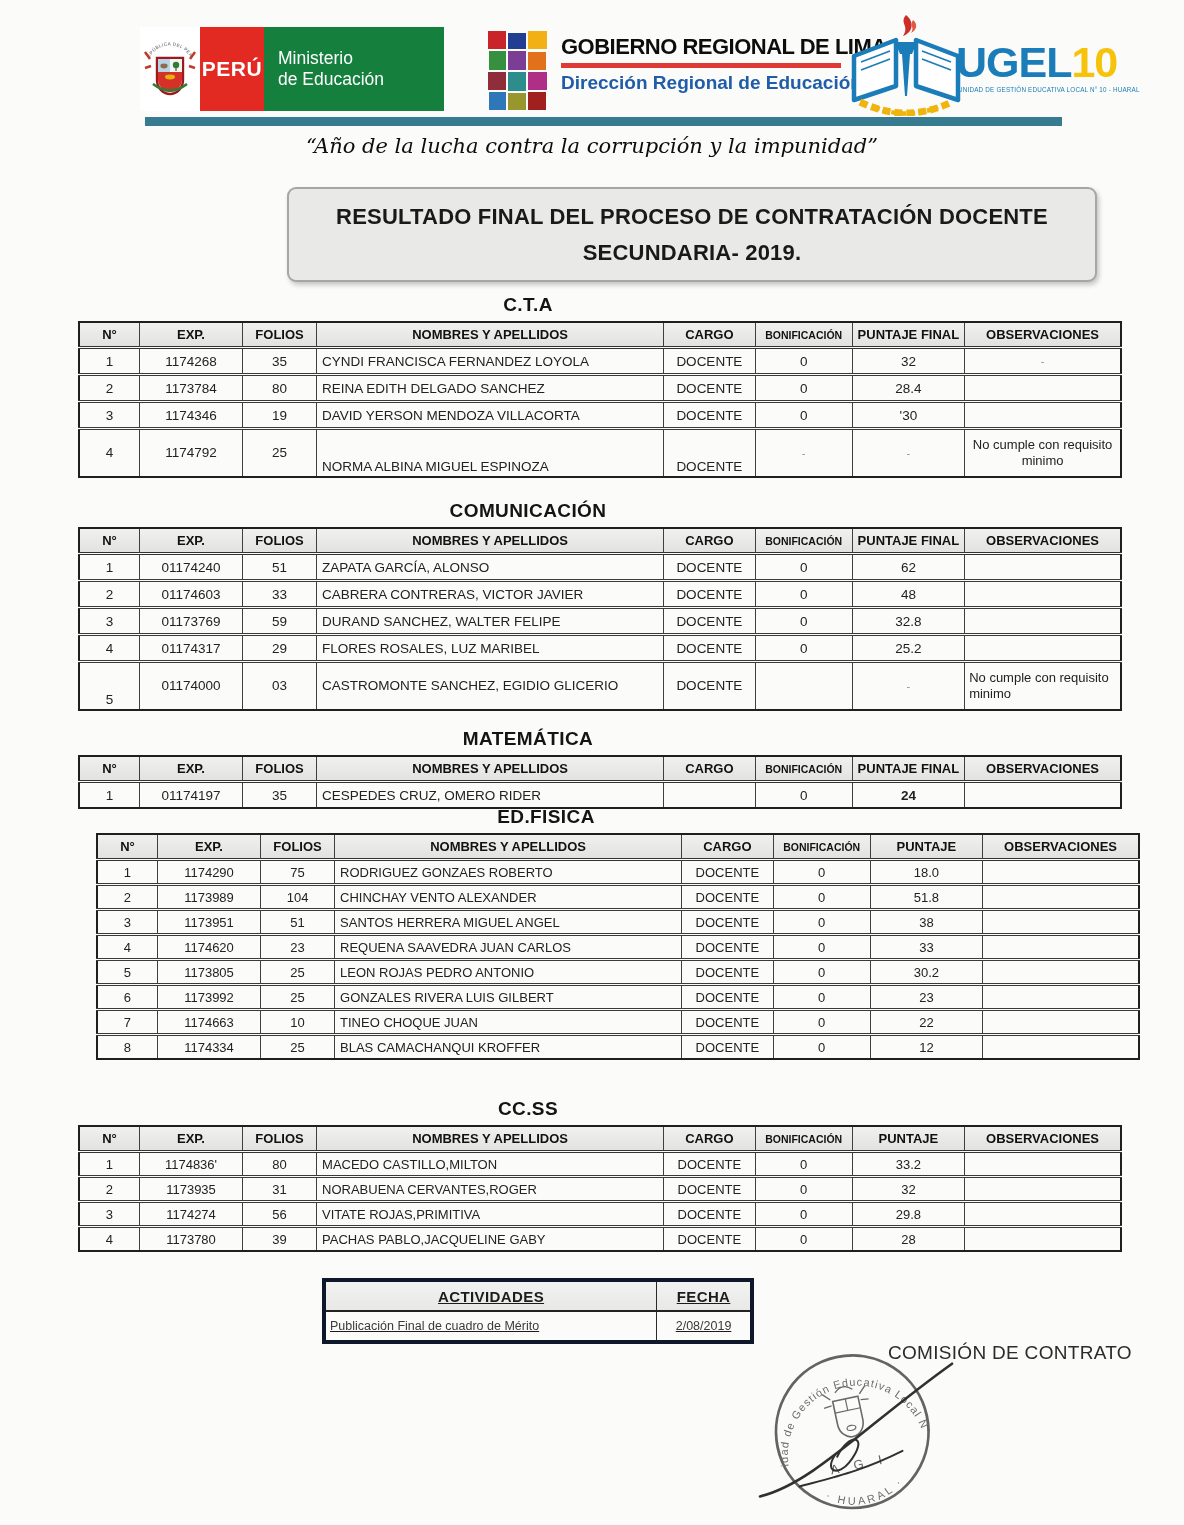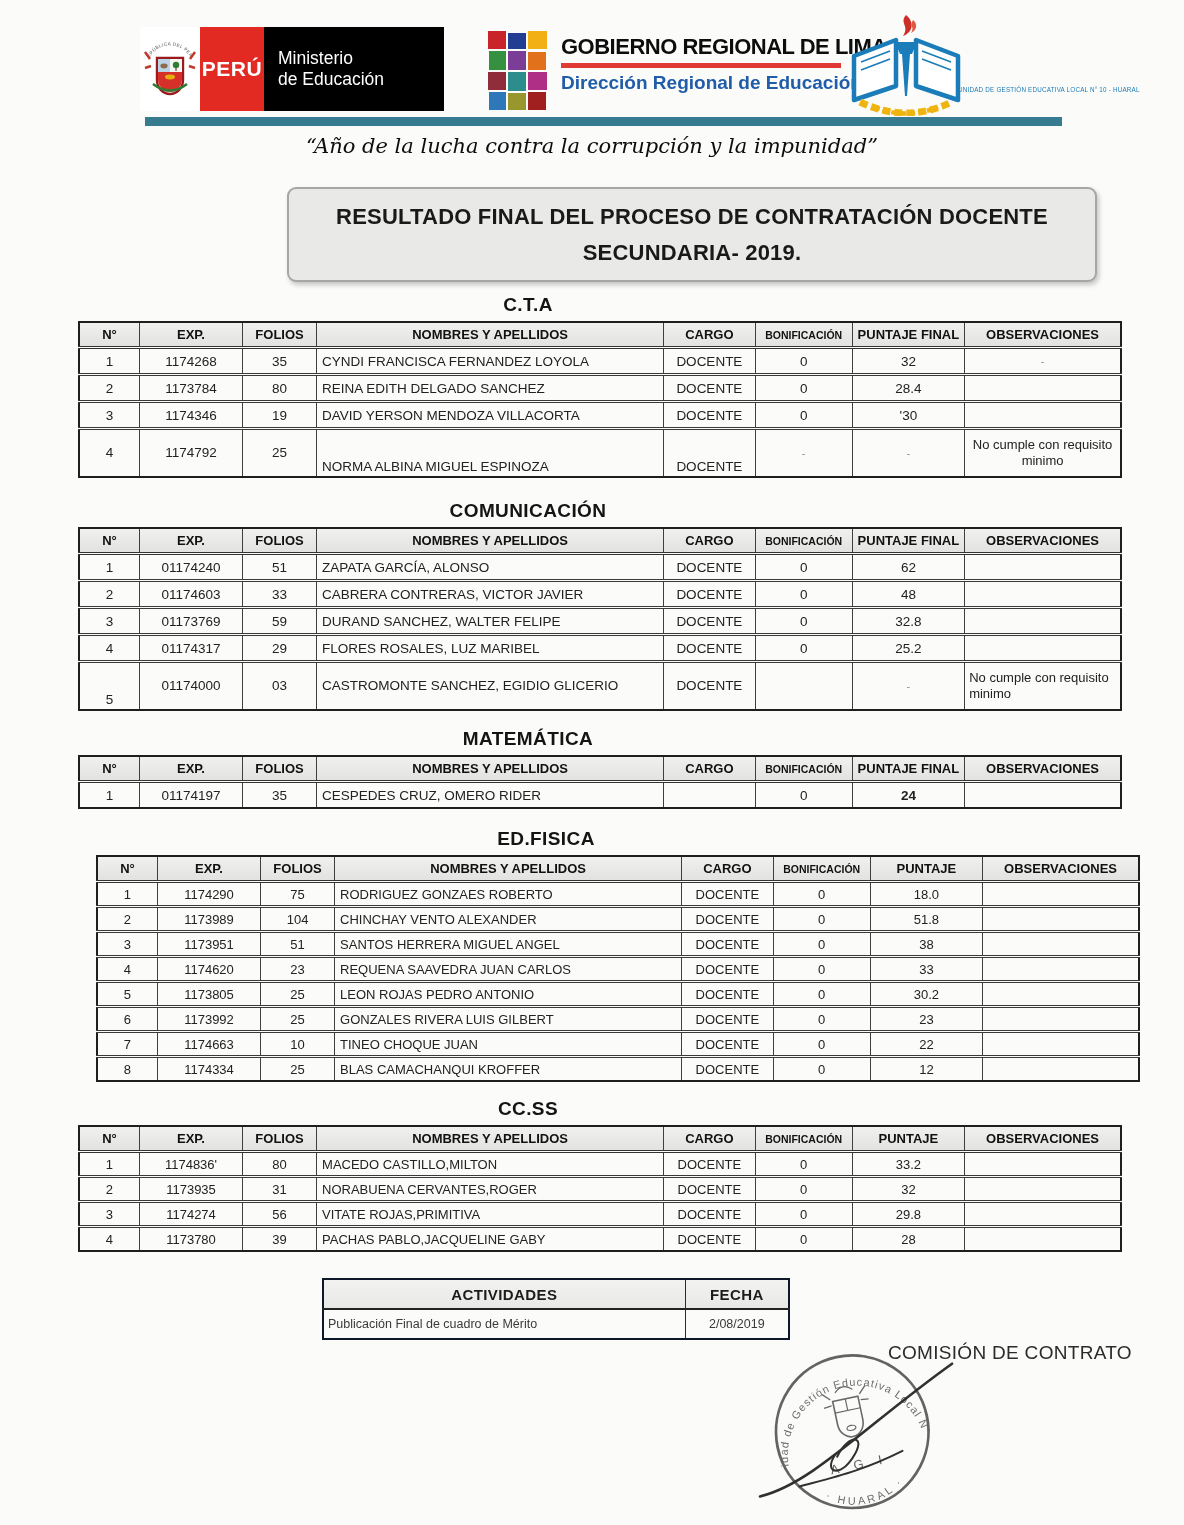--- a/index.html
+++ b/index.html
@@ -5,21 +5,21 @@
   html,body{margin:0;padding:0;background:#f3f2f0;}
   .page{position:relative;width:1184px;height:1525px;background:#fbfbf9;overflow:hidden;
         font-family:"Liberation Sans",sans-serif;color:#1c1c1c;}
 
   
   .logo-row{position:absolute;left:0;top:0;width:1184px;height:130px;}
   .minedu{position:absolute;left:140px;top:27px;height:84px;display:flex;}
   .minedu .coat{width:60px;height:84px;background:#fff;}
   .minedu .redbox{width:64px;height:84px;background:#e22a22;color:#fff;display:flex;align-items:center;justify-content:center;
        font-size:21px;font-weight:bold;letter-spacing:.5px;}
-  .minedu .graybox{width:180px;height:84px;background:#000000;color:#fff;display:flex;flex-direction:column;justify-content:center;
+  .minedu .graybox{width:180px;height:84px;background:#15803d;color:#fff;display:flex;flex-direction:column;justify-content:center;
        padding-left:14px;box-sizing:border-box;font-size:17.5px;line-height:21px;}
   .gore{position:absolute;left:487px;top:30px;height:84px;display:flex;}
   .gore .txt{margin-left:12px;padding-top:4px;width:280px;}
   .gore .t1{font-size:22px;font-weight:800;letter-spacing:-.5px;color:#0d0d0d;white-space:nowrap;}
   .gore .bar{height:4.5px;background:#e03a36;margin:3px 0 4px 0;}
   .gore .t2{font-size:19px;font-weight:bold;color:#1f5caa;white-space:nowrap;}
   .ugel{position:absolute;left:846px;top:12px;width:230px;height:104px;}
   .ugel .bigtext{position:absolute;left:110px;top:26px;font-size:43px;font-weight:800;letter-spacing:-1px;color:#1a7cb8;white-space:nowrap;}
   .ugel .bigtext .num{color:#f6c20a;}
   .ugel .sub{position:absolute;left:112px;top:74px;font-size:6.3px;color:#1a7cb8;white-space:nowrap;letter-spacing:.2px;}
@@ -49,21 +49,21 @@
   .doc-table tr.tall{height:48px;}
   .doc-table td.name{text-align:left;padding-left:5px;}
   .doc-table td.bottom{vertical-align:bottom;padding-bottom:2px;}
   .doc-table td.faint{color:#8f8f8f;font-size:11px;}
   .doc-table td.bold{font-weight:bold;margin-left:23px;}
   .doc-table td.wrap{white-space:normal;line-height:16px;font-size:13px;margin-left:24px;}
   .doc-table td.left{text-align:left;padding-left:4px;}
 
   
   .act-wrap{position:absolute;left:322px;top:1278px;width:438px;}
-  table.act{border-collapse:collapse;width:468px;table-layout:fixed;border:2px solid #0f172a;}
+  table.act{border-collapse:collapse;width:432px;table-layout:fixed;border:4px solid #0f172a;text-decoration:underline;}
   .act th{height:26px;font-size:15px;font-weight:bold;letter-spacing:.4px;background:linear-gradient(#f2f2f0,#e8e8e6);
        border:1px solid #2a2a2a;border-bottom:2px solid #222;}
   .act td{height:26px;font-size:12.5px;border:1px solid #2a2a2a;text-align:center;color:#3a3a3a;}
   .act td:first-child{text-align:left;padding-left:4px;}
 
   
   .commission{position:absolute;left:888px;top:1342px;font-size:19px;color:#2b2b2b;letter-spacing:.3px;}
   .stamp{position:absolute;left:742px;top:1336px;width:228px;height:198px;}
 </style>
 </head>
@@ -131,20 +131,21 @@
         <path d="M67 8 C63 14 69 15 65 21 C71 18 72 12 67 8 Z" fill="#e05a43"></path>
         <polygon points="49,30 71,30 66,42 54,42" fill="#1a7cb8"></polygon>
         <polygon points="56,42 64,42 61,84 59,84" fill="#1a7cb8"></polygon>
         <path d="M8 44 L50 28 L50 74 L8 88 Z" fill="#fff" stroke="#1a7cb8" stroke-width="4.5" stroke-linejoin="round"></path>
         <path d="M112 44 L70 28 L70 74 L112 88 Z" fill="#fff" stroke="#1a7cb8" stroke-width="4.5" stroke-linejoin="round"></path>
         <path d="M15 50 L44 39 M15 58 L44 47" stroke="#1a7cb8" stroke-width="1.6" fill="none"></path>
         <path d="M105 50 L76 39 M105 58 L76 47" stroke="#1a7cb8" stroke-width="1.6" fill="none"></path>
         <path d="M14 90 Q60 112 106 90" stroke="#f0b40e" stroke-width="7" fill="none" stroke-dasharray="8 4"></path>
         <path d="M28 95 Q60 108 92 95" stroke="#f0b40e" stroke-width="4.5" fill="none" stroke-dasharray="6 3"></path>
       </svg>
+      <div class="bigtext"><span>UGEL</span><span class="num">10</span></div>
       <div class="sub">UNIDAD DE GESTIÓN EDUCATIVA LOCAL N° 10 - HUARAL</div>
     </div>
   </div>
 
   <div class="tealbar"></div>
 
   <div class="quote">“Año de la lucha contra la corrupción y la impunidad”</div>
 
   <div class="titlebox">
     <div class="l1">RESULTADO FINAL DEL PROCESO DE CONTRATACIÓN DOCENTE</div>
@@ -332,21 +333,21 @@
               <td>35</td>
               <td class="name">CESPEDES CRUZ, OMERO RIDER</td>
               <td></td>
               <td>0</td>
               <td class="bold">24</td>
               <td></td>
             </tr>
           </tbody>
         </table>
       </div>
-      <div class="section" style="top: 828px; padding-left: 18px;">
+      <div class="section" style="top: 806px; padding-left: 18px;">
         <div class="sec-title">ED.FISICA</div>
         <table class="doc-table rh22">
           <colgroup>
             <col style="width: 5.8%;">
             <col style="width: 9.9%;">
             <col style="width: 7.1%;">
             <col style="width: 33.3%;">
             <col style="width: 8.8%;">
             <col style="width: 9.3%;">
             <col style="width: 10.8%;">

